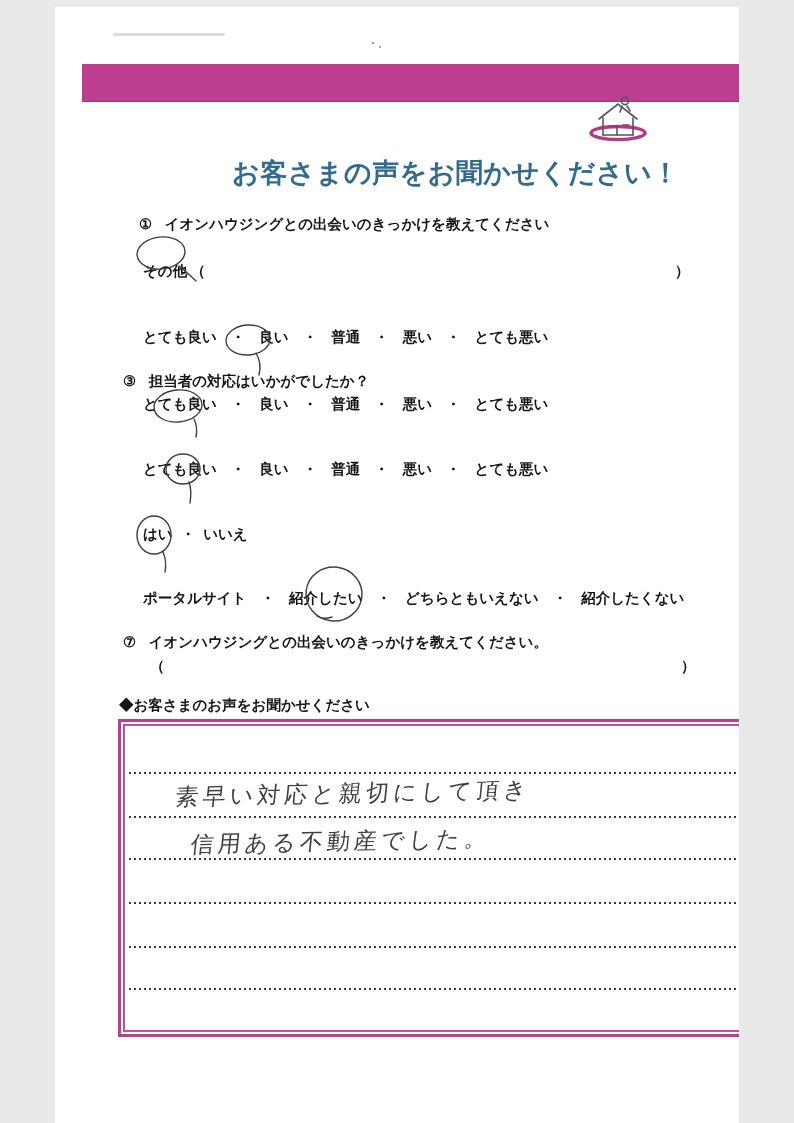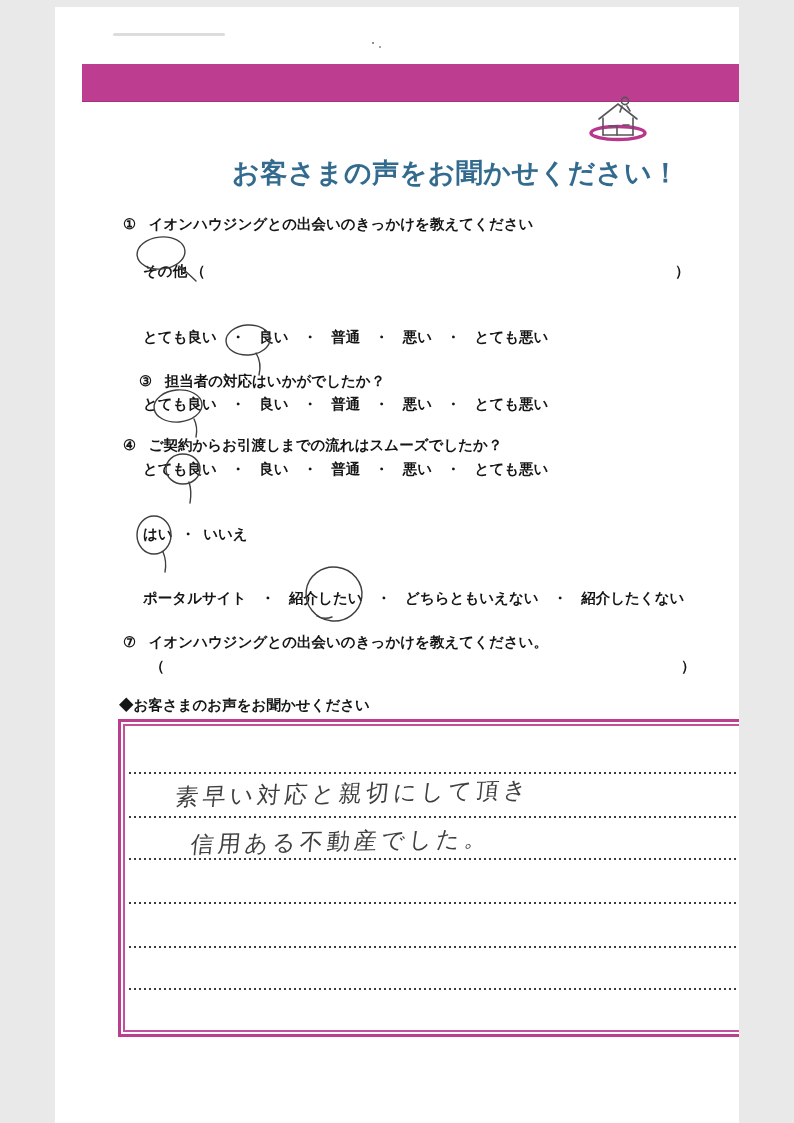--- a/index.html
+++ b/index.html
@@ -72,45 +72,41 @@
         <circle cx="38" cy="6" r="3.6"></circle>
         <path d="M35 11 L33 17"></path>
         <path d="M40 11 L43 16"></path>
       </g>
     </svg>
     
   </div>
 
   <div class="page-title">お客さまの声をお聞かせください！</div>
 
-  <div class="qline" style="left:68px;top:208px;">
+  <div class="qline" style="left:84px;top:208px;">
     <span class="qnum">①</span>
     <span>イオンハウジングとの出会いのきっかけを教えてください</span>
   </div>
   <div class="opts" style="top:255px;">
     <span>その他 （</span>
   </div>
   <div class="paren-close" style="left:620px;top:255px;">）</div>
 
   <div class="opts" style="top:321px;">
     <span>とても良い</span><span class="sep">・</span><span>良い</span><span class="sep">・</span><span>普通</span><span class="sep">・</span><span>悪い</span><span class="sep">・</span><span>とても悪い</span>
   </div>
 
-  <div class="qline" style="left:84px;top:365px;">
+  <div class="qline" style="left:68px;top:365px;">
     <span class="qnum">③</span>
     <span>担当者の対応はいかがでしたか？</span>
   </div>
   <div class="opts" style="top:388px;">
     <span>とても良い</span><span class="sep">・</span><span>良い</span><span class="sep">・</span><span>普通</span><span class="sep">・</span><span>悪い</span><span class="sep">・</span><span>とても悪い</span>
   </div>
 
-  <div class="qline" style="left:68px;top:429px;">
-    <span class="qnum">④</span>
-    <span>ご契約からお引渡しまでの流れはスムーズでしたか？</span>
-  </div>
   <div class="opts" style="top:453px;">
     <span>とても良い</span><span class="sep">・</span><span>良い</span><span class="sep">・</span><span>普通</span><span class="sep">・</span><span>悪い</span><span class="sep">・</span><span>とても悪い</span>
   </div>
 
   <div class="opts" style="top:518px;">
     <span>はい</span><span class="sep" style="margin:0 8px;">・</span><span>いいえ</span>
   </div>
 
   <div class="opts" style="top:582px;">
     <span>ポータルサイト</span><span class="sep">・</span><span>紹介したい</span><span class="sep">・</span><span>どちらともいえない</span><span class="sep">・</span><span>紹介したくない</span>

